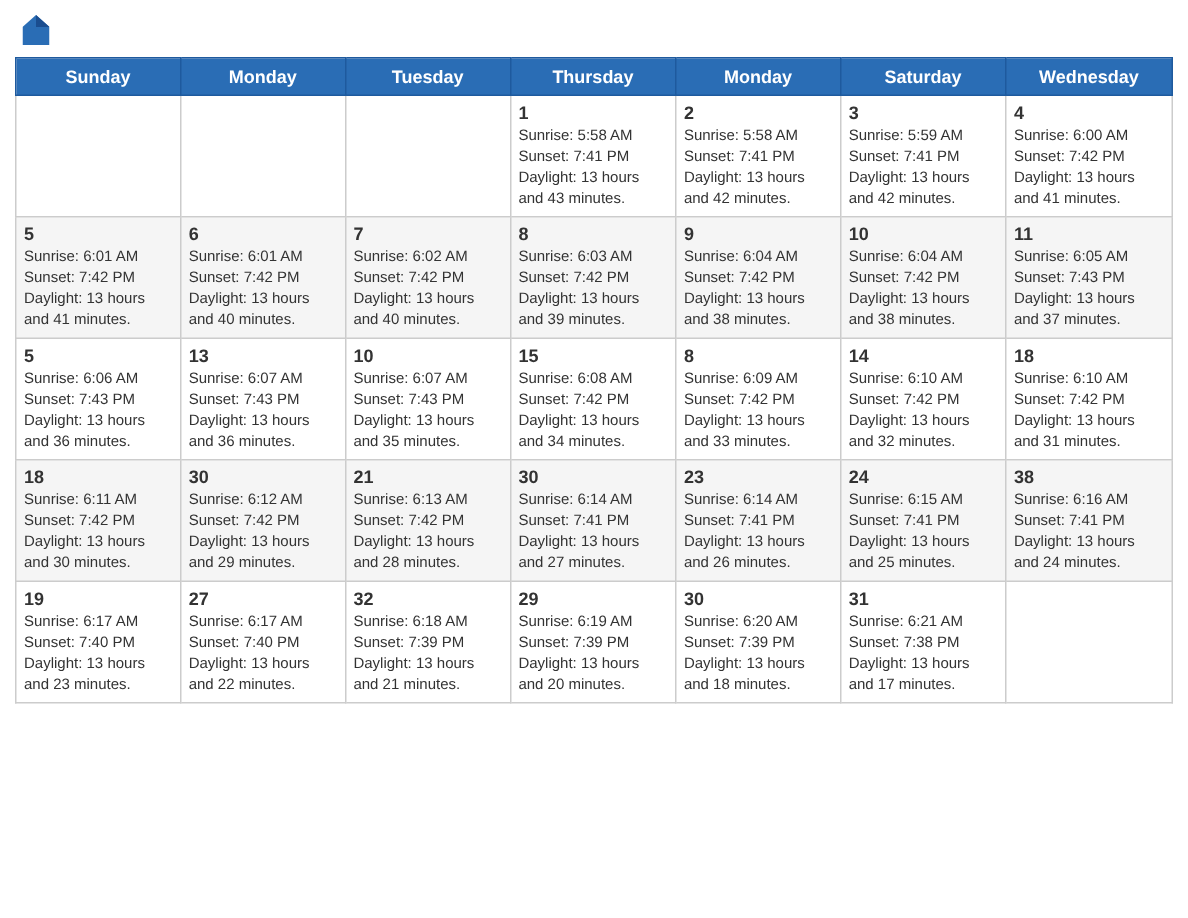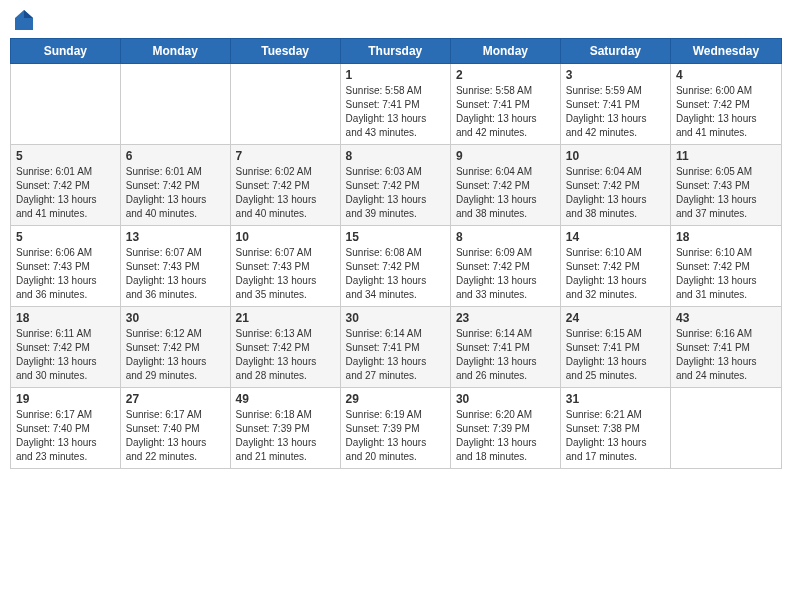--- a/index.html
+++ b/index.html
@@ -228,35 +228,35 @@
         </td>
         <td>
           <span class="day-number">23</span>
           <div class="day-info">Sunrise: 6:14 AM<br>Sunset: 7:41 PM<br>Daylight: 13 hours<br>and 26 minutes.</div>
         </td>
         <td>
           <span class="day-number">24</span>
           <div class="day-info">Sunrise: 6:15 AM<br>Sunset: 7:41 PM<br>Daylight: 13 hours<br>and 25 minutes.</div>
         </td>
         <td>
-          <span class="day-number">43</span>
+          <span class="day-number">38</span>
           <div class="day-info">Sunrise: 6:16 AM<br>Sunset: 7:41 PM<br>Daylight: 13 hours<br>and 24 minutes.</div>
         </td>
       </tr>
       <tr>
         <td>
           <span class="day-number">19</span>
           <div class="day-info">Sunrise: 6:17 AM<br>Sunset: 7:40 PM<br>Daylight: 13 hours<br>and 23 minutes.</div>
         </td>
         <td>
           <span class="day-number">27</span>
           <div class="day-info">Sunrise: 6:17 AM<br>Sunset: 7:40 PM<br>Daylight: 13 hours<br>and 22 minutes.</div>
         </td>
         <td>
-          <span class="day-number">49</span>
+          <span class="day-number">32</span>
           <div class="day-info">Sunrise: 6:18 AM<br>Sunset: 7:39 PM<br>Daylight: 13 hours<br>and 21 minutes.</div>
         </td>
         <td>
           <span class="day-number">29</span>
           <div class="day-info">Sunrise: 6:19 AM<br>Sunset: 7:39 PM<br>Daylight: 13 hours<br>and 20 minutes.</div>
         </td>
         <td>
           <span class="day-number">30</span>
           <div class="day-info">Sunrise: 6:20 AM<br>Sunset: 7:39 PM<br>Daylight: 13 hours<br>and 18 minutes.</div>
         </td>

